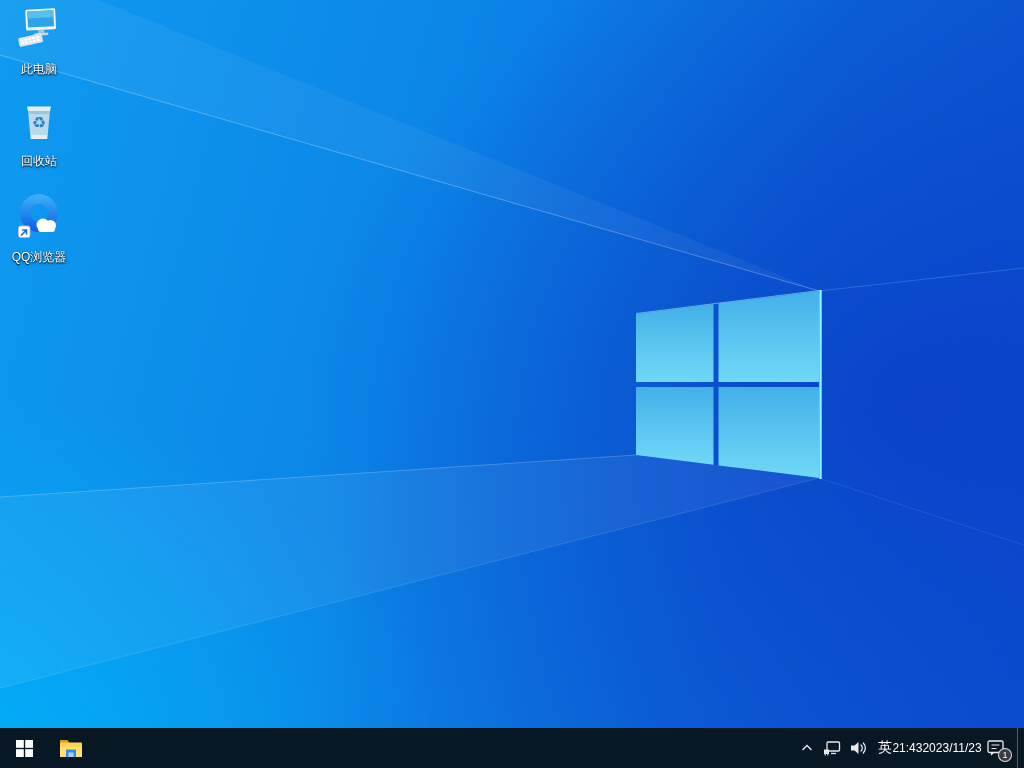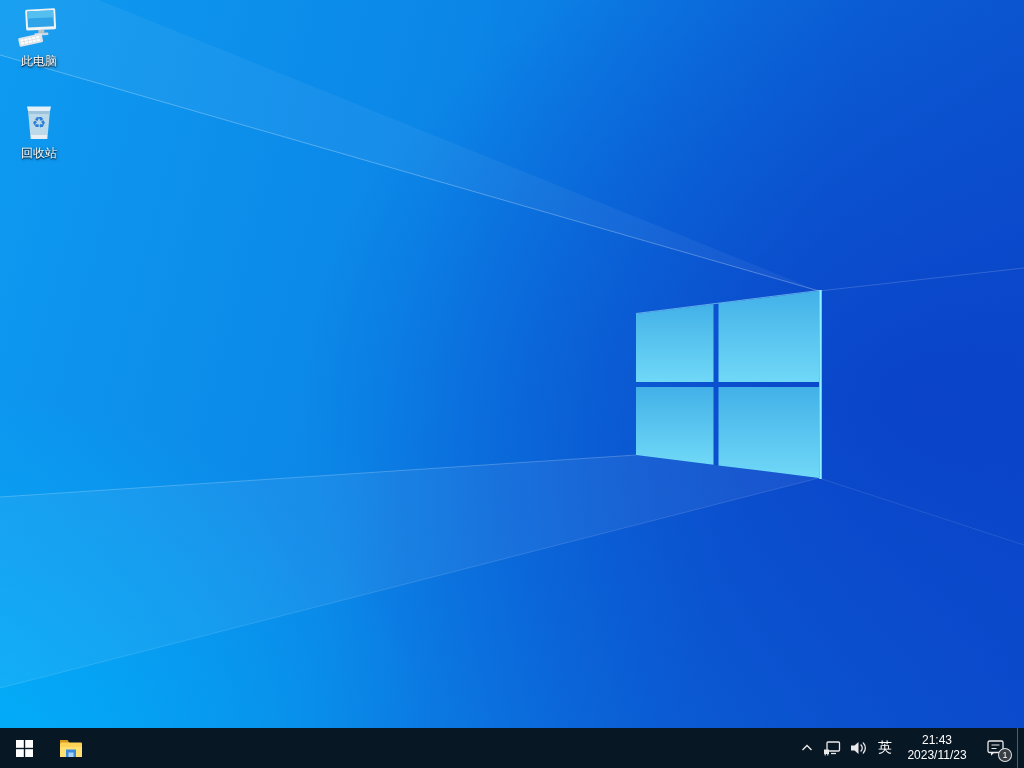--- a/index.html
+++ b/index.html
@@ -7,21 +7,21 @@
   .desktop {
     position:relative; width:1024px; height:728px;
     background:
       radial-gradient(1000px 780px at 90% 55%, rgba(10,62,198,0.80), rgba(10,62,198,0) 62%),
       radial-gradient(860px 660px at -6% 106%, rgba(0,178,250,0.95), rgba(0,178,250,0) 58%),
       linear-gradient(105deg, #0e9bf1 0%, #0b85e7 40%, #0b60d6 72%, #0b4ecd 100%);
   }
   .wallpaper { position:absolute; left:0; top:0; pointer-events:none; }
   .dicon {
     position:absolute; left:1px; width:76px; height:86px;
-    display:flex; flex-direction:column; align-items:center; gap:2px;
+    display:flex; flex-direction:column; align-items:center; gap:10px;
     cursor:default;
   }
   .dicon svg { flex:0 0 auto; }
   .dlabel {
     font-size:12px; color:#ffffff; text-align:center; line-height:14px;
     text-shadow:0 1px 1px rgba(0,0,0,0.9), 1px 1px 3px rgba(0,0,0,0.55);
     white-space:nowrap;
   }
   .taskbar {
     position:absolute; left:0; top:728px; width:1024px; height:40px;
@@ -32,21 +32,21 @@
     display:flex; align-items:center; justify-content:center; cursor:pointer;
   }
   .start { width:48px; }
   .explorer { width:46px; }
   .tray { margin-left:auto; display:flex; align-items:stretch; }
   .tray .tb-btn { padding:0; }
   .w-chevron { width:24px; }
   .w-net, .w-vol { width:26px; }
   .w-lang { width:28px; font-size:14px; color:#ffffff; }
   .clock {
-    width:76px; display:flex; flex-direction:column; align-items:center; justify-content:center;
+    width:76px; display:flex; flex-direction:row; align-items:center; justify-content:center;
     color:#ffffff; font-size:12px; line-height:15px; background:transparent; border:none; cursor:pointer;
   }
   .action { width:42px; position:relative; }
   .badge {
     position:absolute; right:5px; bottom:6px; width:14px; height:14px;
     background:#383d44; border:1px solid rgba(255,255,255,0.85); border-radius:50%;
     color:#ffffff; font-size:9px; line-height:12px; text-align:center;
   }
   .show-desktop {
     width:7px; height:40px; border-left:1px solid rgba(255,255,255,0.3); cursor:pointer;
@@ -112,20 +112,37 @@
     <svg width="40" height="46" viewBox="0 0 40 46">
       <path d="M9,12 L31,12 L28.4,41 L11.6,41 Z" fill="#bcd9ea"></path>
       <path d="M9,12 L31,12 L30.6,16 L9.4,16 Z" fill="#9cc4dc"></path>
       <path d="M8,8.5 L32,8.5 L31,13 L9,13 Z" fill="#e3f0f8"></path>
       <path d="M11.9,37 L28.1,37 L27.7,41 L12.3,41 Z" fill="#e8eef3"></path>
       <text x="20" y="30" text-anchor="middle" font-size="16" fill="#2b7fd8" font-family="DejaVu Sans, sans-serif">♻</text>
     </svg>
     <span class="dlabel">回收站</span>
   </div>
 
+  <div class="dicon" style="top:192px">
+    <svg width="46" height="48" viewBox="0 0 46 48">
+      <defs>
+        <linearGradient id="qqGrad" x1="0" y1="0" x2="0" y2="1">
+          <stop offset="0" stop-color="#3fb3f8"></stop>
+          <stop offset="1" stop-color="#0a5ce6"></stop>
+        </linearGradient>
+      </defs>
+      <path fill-rule="evenodd" fill="url(#qqGrad)" d="M23,2 a19,19 0 1 0 0.0001,0 Z M23,12 a9,9 0 1 1 -0.0001,0 Z"></path>
+      <circle cx="27" cy="33" r="6.5" fill="#ffffff"></circle>
+      <circle cx="34.5" cy="33.5" r="5.5" fill="#ffffff"></circle>
+      <rect x="22" y="33" width="17" height="7" rx="3" fill="#ffffff"></rect>
+      <rect x="2.5" y="34" width="11.5" height="11.5" rx="2" fill="#ffffff" stroke="#aebccb" stroke-width="0.8"></rect>
+      <path d="M5.5,43 L10.5,38 M10.5,38 L6.8,38 M10.5,38 L10.5,41.7" stroke="#1f6fd0" stroke-width="1.7" fill="none" stroke-linecap="round" stroke-linejoin="round"></path>
+    </svg>
+    <span class="dlabel">QQ浏览器</span>
+  </div>
 </div>
 
 <div class="taskbar">
 
   <button class="tb-btn start">
     <svg width="17" height="17" viewBox="0 0 17 17">
       <rect x="0" y="0" width="7.8" height="7.8" fill="#ffffff"></rect>
       <rect x="9.2" y="0" width="7.8" height="7.8" fill="#ffffff"></rect>
       <rect x="0" y="9.2" width="7.8" height="7.8" fill="#ffffff"></rect>
       <rect x="9.2" y="9.2" width="7.8" height="7.8" fill="#ffffff"></rect>

